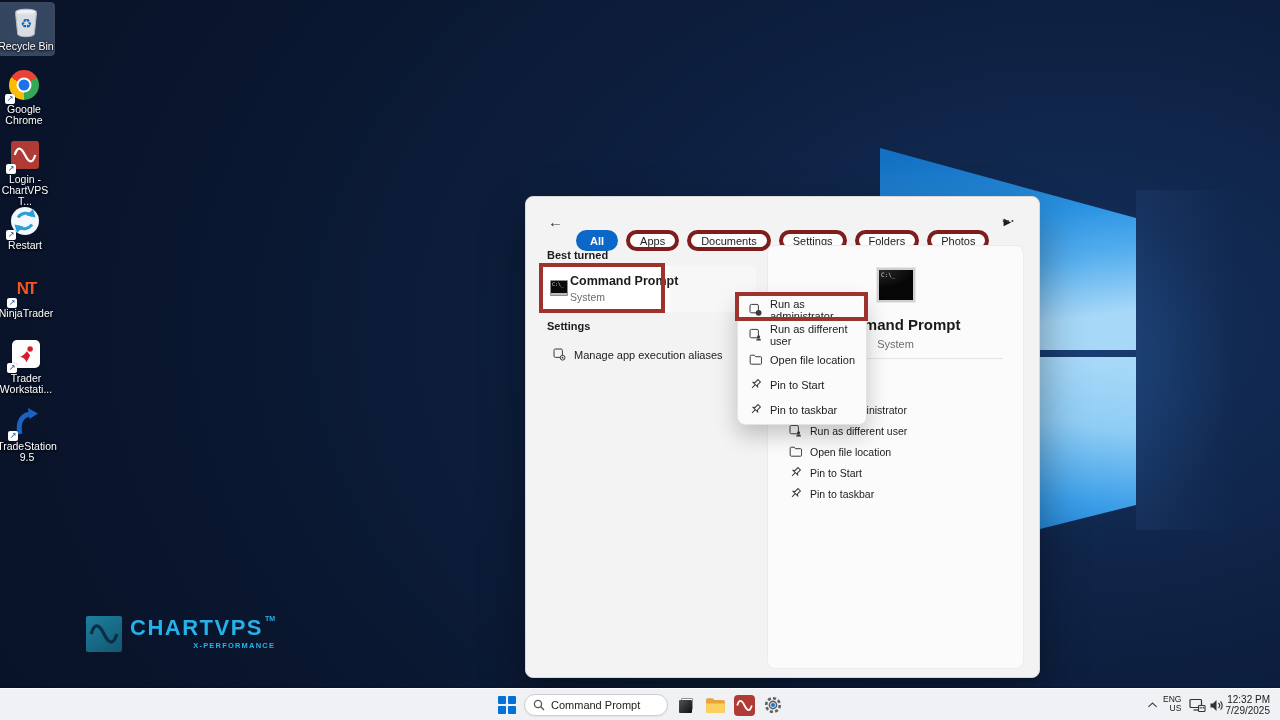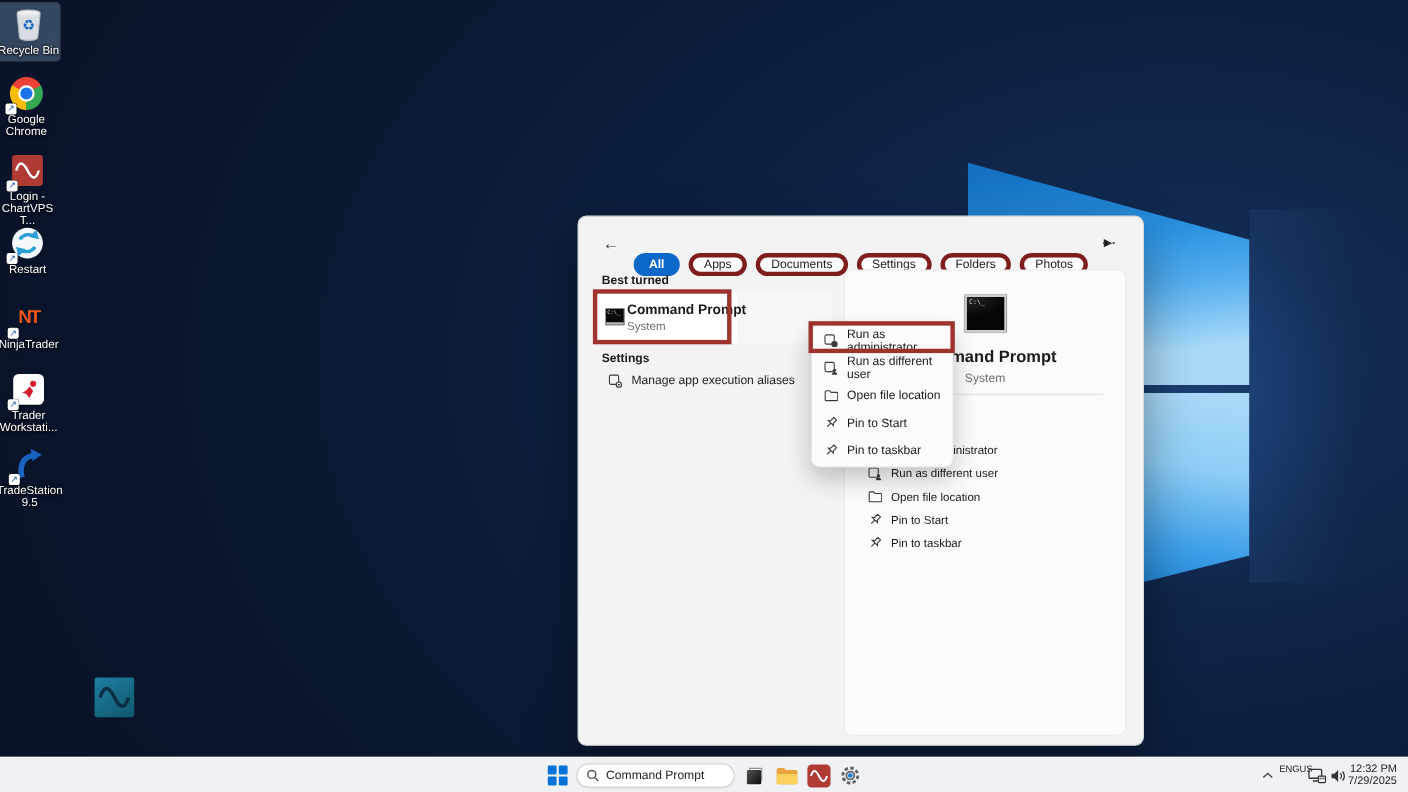--- a/index.html
+++ b/index.html
@@ -66,21 +66,21 @@
   .section-label { position:absolute; left:21px; font-size:11px; font-weight:700; color:#1b1b1b; }
   .result-row { position:absolute; left:16px; top:69px; width:214px; height:46px;
                 background:linear-gradient(to right,#ffffff 0 128px,#f7f7f7 128px); border-radius:4px; cursor:pointer; }
   .cmd-ico-sm { position:absolute; left:8px; top:14px; width:18px; height:16px; background:#0b0b0b;
                 border:1px solid #8e8e8e; border-radius:1px; }
   .cmd-ico-sm .glyph { position:absolute; left:1px; top:0; font-size:5px; color:#dadada; font-family:"DejaVu Sans Mono",monospace; }
   .cmd-ico-sm .bar { position:absolute; left:0; bottom:0; width:100%; height:2px; background:#bdbdbd; }
   .result-title { position:absolute; left:28px; top:8px; font-size:12.5px; font-weight:700; color:#1b1b1b; }
   .result-sub { position:absolute; left:28px; top:25px; font-size:10.5px; color:#6d6d6d; }
 
-  .settings-row { position:absolute; left:16px; top:143px; width:214px; height:29px; display:flex; 
+  .settings-row { position:absolute; left:16px; top:143px; width:214px; height:29px; display:flex; align-items:center;
                   padding-left:11px; border-radius:4px; cursor:pointer; }
   .settings-row .txt { font-size:11px; color:#1b1b1b; margin-left:8px; }
 
   .redbox1 { position:absolute; left:13px; top:66px; width:126px; height:50px; border:4px solid #9e332e; z-index:6; pointer-events:none; }
 
   .card { position:absolute; left:241px; top:48px; width:257px; height:424px; background:#fbfbfb;
           border:1px solid #ececec; border-radius:8px; }
   .cmd-ico-lg { position:absolute; left:109px; top:22px; width:38px; height:34px; background:#060606;
         border:2px solid #cfcfcf; box-shadow:0 0 0 1px #e9e9e9;
         background-image:radial-gradient(60px 30px at 0 0, rgba(255,255,255,.14), transparent 60%); }
@@ -109,21 +109,21 @@
              border-top:1px solid #fafbfc; box-shadow:0 -1px 0 rgba(0,0,0,.12); z-index:30; }
   .tb-abs { position:absolute; }
   .start-logo { display:grid; grid-template-columns:8px 8px; grid-template-rows:8px 8px; gap:1.5px; cursor:pointer; }
   .start-logo span { background:#0272d8; border-radius:1px; }
   .tb-search { left:524px; top:5px; width:144px; height:22px; background:#fff; border:1px solid #cfcfcf; border-radius:11px;
                display:flex; align-items:center; padding-left:8px; cursor:text; box-shadow:0 1px 2px rgba(0,0,0,.06); }
   .tb-search-text { font-size:11px; color:#222; margin-left:6px; }
   .tb-icon { width:24px; height:24px; display:flex; align-items:center; justify-content:center; cursor:pointer; border-radius:4px; }
   .tv-back { position:absolute; right:2px; top:1px; width:12px; height:12px; background:#fff; border:1px solid #8a8f94; border-radius:1px; }
   .tv-front { position:absolute; left:2px; bottom:1px; width:13px; height:13px; background:linear-gradient(135deg,#555,#0d0d0d); border-radius:1px; }
-  .tray-lang { display:flex; align-items:flex-end; line-height:9px; cursor:pointer; }
+  .tray-lang { display:flex; flex-direction:column; align-items:flex-end; line-height:9px; cursor:pointer; }
   .tray-lang span { font-size:8.5px; color:#1b1b1b; }
   .tray-clock { display:flex; flex-direction:column; align-items:flex-end; line-height:11px; cursor:pointer; }
   .tray-clock span { font-size:10px; color:#1b1b1b; }
 </style>
 </head>
 <body>
 
 <div class="wp-layer">
   <div class="wp-glow"></div>
   <div class="wp-pane-top"></div>
@@ -206,20 +206,27 @@
     <span class="shortcut-badge">↗</span>
   </div>
   <div class="dsk-label">TradeStation 9.5</div>
 </div>
 
 <div class="watermark">
   <div class="wm-sq">
     <svg width="30" height="30" viewBox="0 0 28 28">
         <path d="M2 14 C5 4,9 4,14 14 C19 24,23 24,26 14" stroke="#0a2e44" stroke-width="3" fill="none"></path>
       </svg>
+  </div>
+  <div class="wm-textcol">
+    <div class="wm-brandrow">
+      <span class="wm-brand">CHARTVPS</span>
+      <span class="wm-tm">TM</span>
+    </div>
+    <span class="wm-tagline">X-PERFORMANCE</span>
   </div>
 </div>
 
 <div class="panel">
 
   <div class="tabsrow">
     <span class="back-btn">←</span>
     <span class="pill active">All</span>
     <span class="pill">Apps</span>
     <span class="pill">Documents</span>

